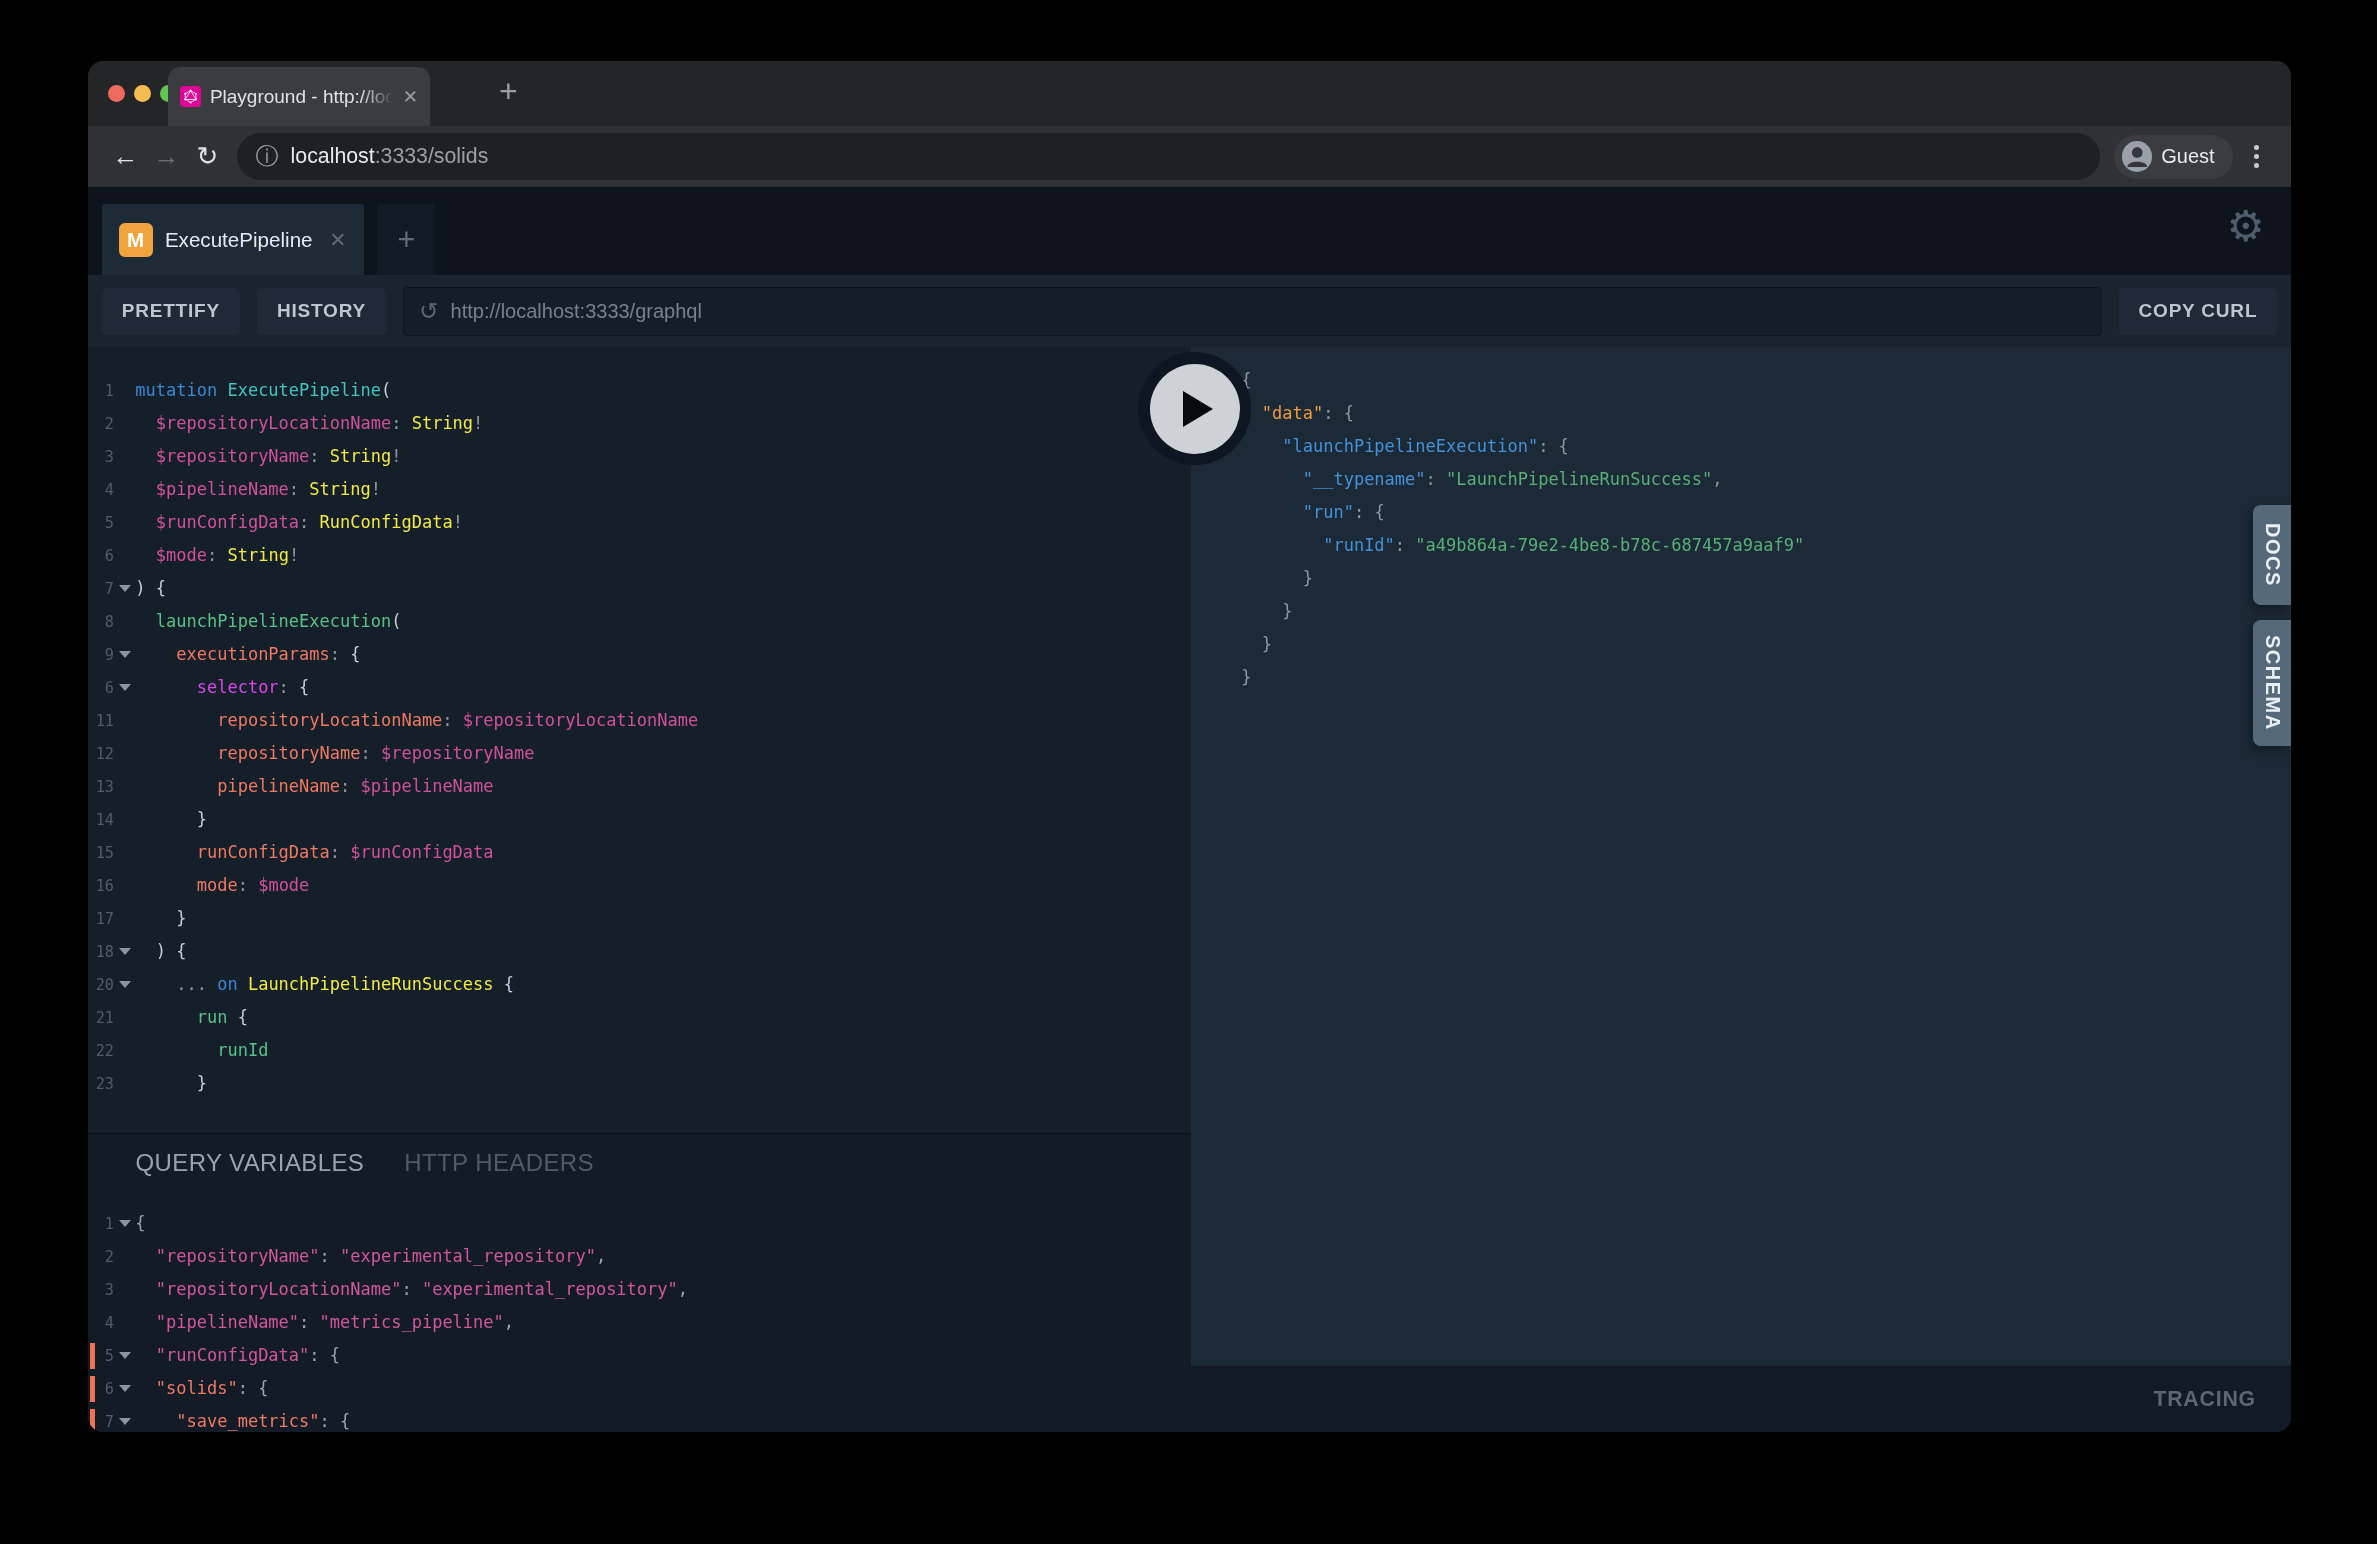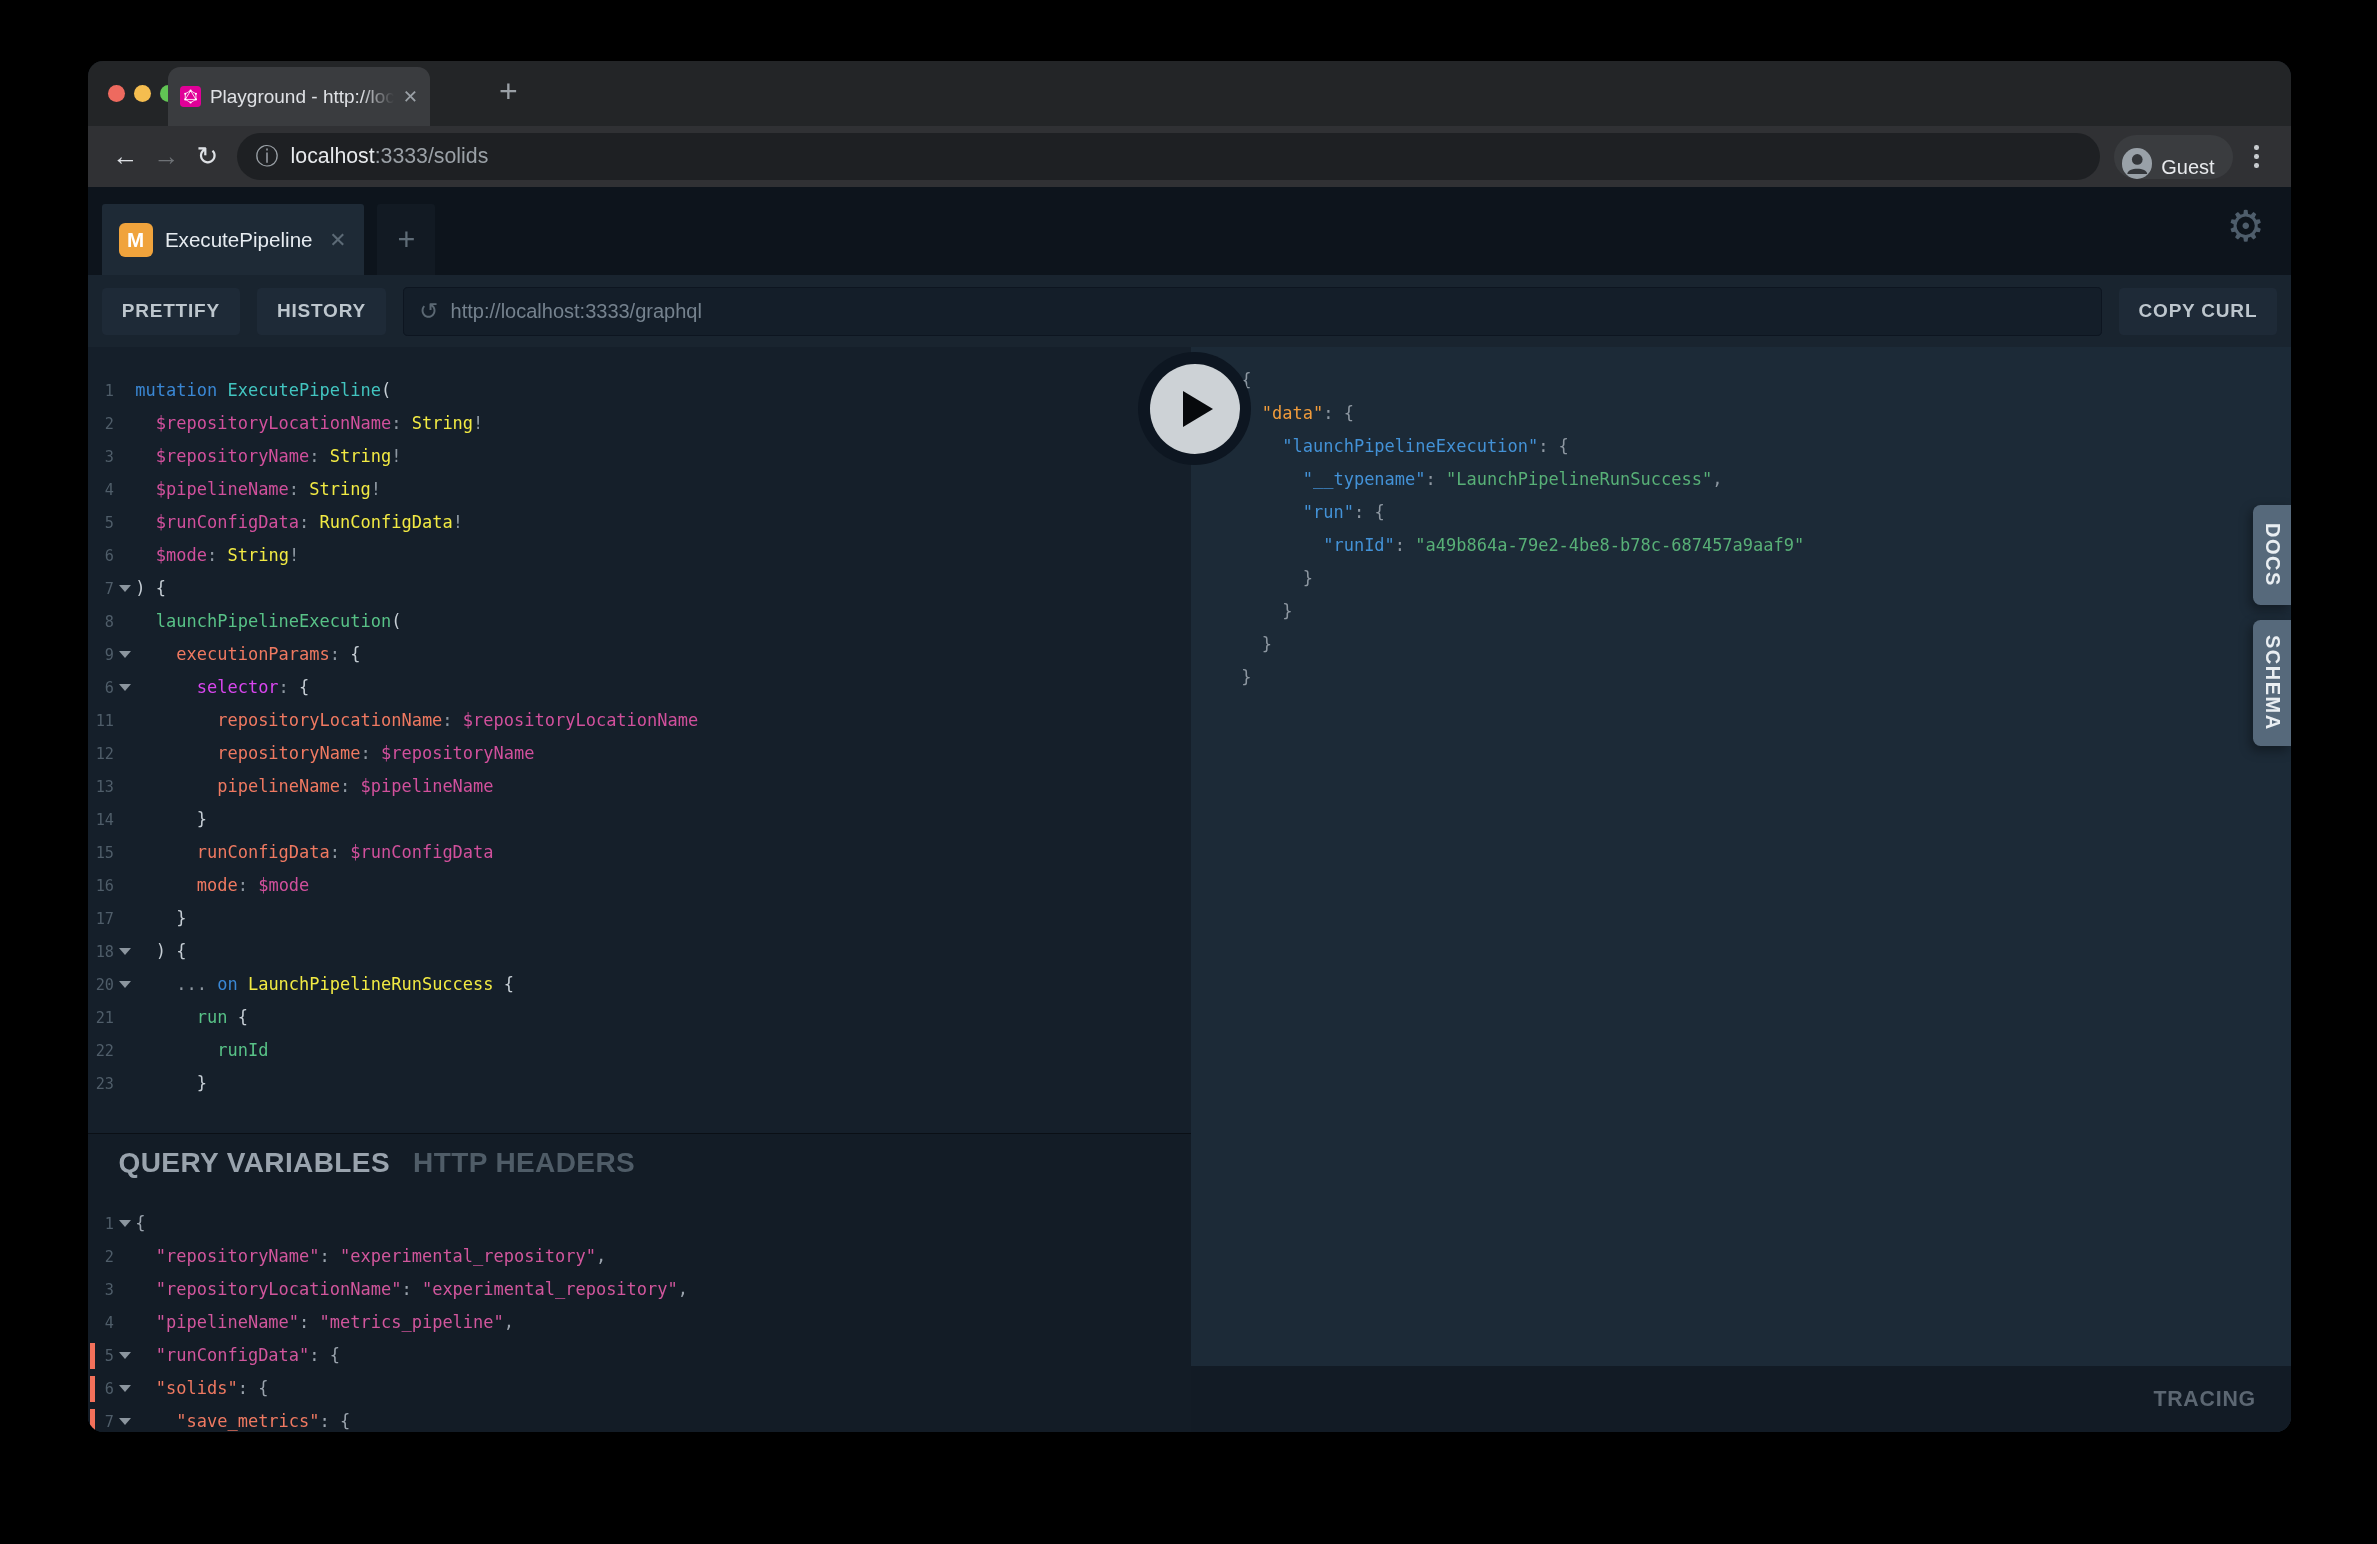--- a/index.html
+++ b/index.html
@@ -27,21 +27,21 @@
   .chrome-toolbar{height:61px;background:#303134;display:flex;align-items:center;
                   padding:0 17px;flex:0 0 auto;}
   .nav-ic{font-size:26px;width:41px;text-align:center;color:#dee1e5;}
   .nav-ic.dim{color:#6e7276;}
   .omnibox{flex:1;height:47px;border-radius:23.6px;background:#1e2023;display:flex;
            align-items:center;padding:0 18.3px;gap:12.2px;margin:0 13.7px 0 9.1px;}
   .info-ic{color:#9aa0a6;font-size:23px;}
   .url-text{font-size:21.3px;color:#9aa0a6;white-space:nowrap;}
   .url-text .host{color:#e8eaed;}
   .guest-pill{height:44px;border-radius:22px;background:#3a3c3f;display:flex;
-              align-items:flex-end;gap:9.1px;padding:0 18.3px 0 7.6px;}
+              align-items:center;gap:9.1px;padding:0 18.3px 0 7.6px;}
   .avatar{width:30.5px;height:30.5px;border-radius:50%;background:#99a1a8;display:flex;
           align-items:center;justify-content:center;overflow:hidden;}
   .guest-label{color:#e8eaed;font-size:20px;}
   .kebab{width:35px;display:flex;flex-direction:column;align-items:center;gap:4.6px;margin-left:6.1px;}
   .kebab i{width:4.6px;height:4.6px;border-radius:50%;background:#c7cbcf;}
 
   
   .pg-tabbar{height:88px;background:#0d141c;position:relative;display:flex;
              align-items:flex-end;flex:0 0 auto;}
   .pg-tab{margin-left:13.7px;height:71px;background:#1e2a36;display:flex;align-items:center;
@@ -63,21 +63,21 @@
   .hist-ic{color:#5b6873;font-size:23px;font-family:"DejaVu Sans",sans-serif;}
   .endpoint-text{color:#75828e;font-size:20px;}
 
   
   .split{flex:1;display:flex;position:relative;min-height:0;}
   .left-col{width:1103px;display:flex;flex-direction:column;background:#151f2a;flex:0 0 auto;}
   .query-pane{height:786px;overflow:hidden;padding-top:27.4px;box-sizing:border-box;}
   .vars-section{flex:1;background:#131c26;border-top:0.8px solid #0a0f15;display:flex;
                 flex-direction:column;overflow:hidden;}
   .vars-tabs{height:58px;display:flex;align-items:center;padding-left:30.5px;gap:23px;flex:0 0 auto;}
-  .vars-tab{font-weight:bold;font-size:28px;letter-spacing:0.4px;}
+  .vars-tab{font-weight:normal;font-size:24px;letter-spacing:0.4px;margin-left:17px;}
   .vars-tab.active{color:#99a3ad;}
   .vars-tab.inactive{color:#4f5c67;}
   .vars-code{flex:1;overflow:hidden;padding-top:15.2px;}
   .right-col{flex:1;background:#1c2a37;display:flex;flex-direction:column;min-width:0;}
   .resp-pane{flex:1;overflow:hidden;padding-top:17px;}
   .tracing{height:66px;background:#121b25;display:flex;align-items:center;
            justify-content:flex-end;padding-right:35px;flex:0 0 auto;}
   .tracing-label{color:#5c6772;font-weight:bold;font-size:21.3px;letter-spacing:0.8px;}
 
   

